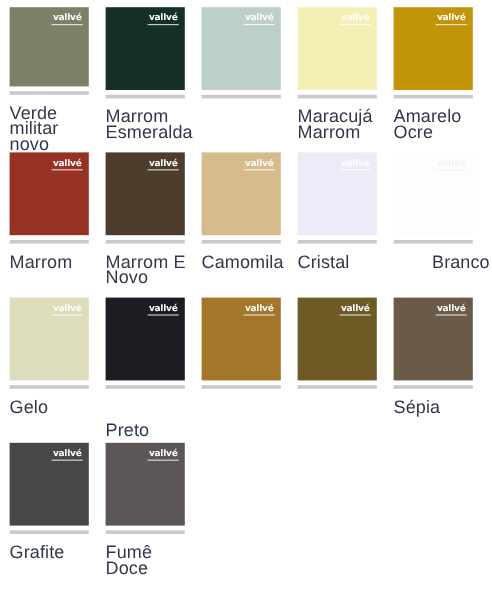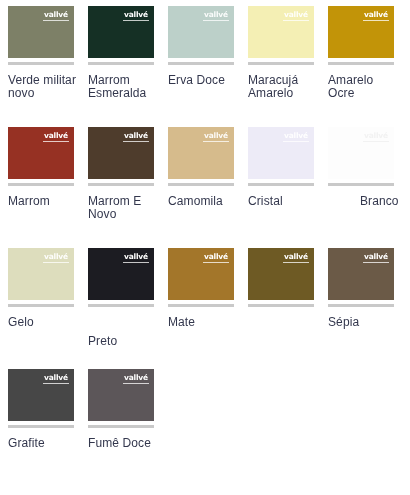--- a/index.html
+++ b/index.html
@@ -21,21 +21,21 @@
   }
   .swatch-cell{
     width:80px;
     display:flex;
     flex-direction:column;
     align-items:flex-start;
   }
   .swatch-chip{
     position:relative;
     width:66px;
-    height:52px;
+    height:69px;
     box-sizing:border-box;
   }
   .chip-logo{
     position:absolute;
     top:5px;
     right:5px;
     width:26px;
     text-align:center;
     line-height:1;
     user-select:none;
@@ -63,21 +63,21 @@
 
   .swatch-rule{
     width:66px;
     height:3px;
     background:#c9c9c9;
     margin-top:4px;
   }
   .swatch-label{
     width:74px;
     margin-top:9px;
-    font-size:12px;
+    font-size:15px;
     line-height:13px;
     color:#33374d;
     letter-spacing:.1px;
     word-wrap:break-word;
   }
 </style>
 </head>
 <body>
 
 <div id="swatch-grid" style="background: rgb(255, 255, 255); grid-template-columns: repeat(5, 80px);">
@@ -102,31 +102,30 @@
       <div class="swatch-label" style="color: rgb(51, 55, 77);">Marrom Esmeralda</div>
     </div>
     <div class="swatch-cell">
       <div class="swatch-chip light" style="background: rgb(188, 208, 201);">
         <div class="chip-logo">
           <span class="logo-word">vallvé</span>
           <span class="logo-sub"></span>
         </div>
       </div>
       <div class="swatch-rule" style="background: rgb(201, 201, 201);"></div>
-      <div class="swatch-label" style="color: rgb(51, 55, 77);">Erva Doce</div>
     </div>
     <div class="swatch-cell">
       <div class="swatch-chip pale" style="background: rgb(244, 239, 180);">
         <div class="chip-logo">
           <span class="logo-word">vallvé</span>
           <span class="logo-sub"></span>
         </div>
       </div>
       <div class="swatch-rule" style="background: rgb(201, 201, 201);"></div>
-      <div class="swatch-label" style="color: rgb(51, 55, 77);">Maracujá Amarelo</div>
+      <div class="swatch-label" style="color: rgb(51, 55, 77);">Maracujá Marrom</div>
     </div>
     <div class="swatch-cell">
       <div class="swatch-chip dark" style="background: rgb(194, 148, 8);">
         <div class="chip-logo">
           <span class="logo-word">vallvé</span>
           <span class="logo-sub"></span>
         </div>
       </div>
       <div class="swatch-rule" style="background: rgb(201, 201, 201);"></div>
       <div class="swatch-label" style="color: rgb(51, 55, 77);">Amarelo Ocre</div>
@@ -202,21 +201,20 @@
       <div class="swatch-label" style="color: rgb(51, 55, 77); margin-top: 28px;">Preto</div>
     </div>
     <div class="swatch-cell">
       <div class="swatch-chip dark" style="background: rgb(163, 118, 42);">
         <div class="chip-logo">
           <span class="logo-word">vallvé</span>
           <span class="logo-sub"></span>
         </div>
       </div>
       <div class="swatch-rule" style="background: rgb(201, 201, 201);"></div>
-      <div class="swatch-label" style="color: rgb(51, 55, 77);">Mate</div>
     </div>
     <div class="swatch-cell">
       <div class="swatch-chip dark" style="background: rgb(110, 90, 36);">
         <div class="chip-logo">
           <span class="logo-word">vallvé</span>
           <span class="logo-sub"></span>
         </div>
       </div>
       <div class="swatch-rule" style="background: rgb(201, 201, 201);"></div>
     </div>

